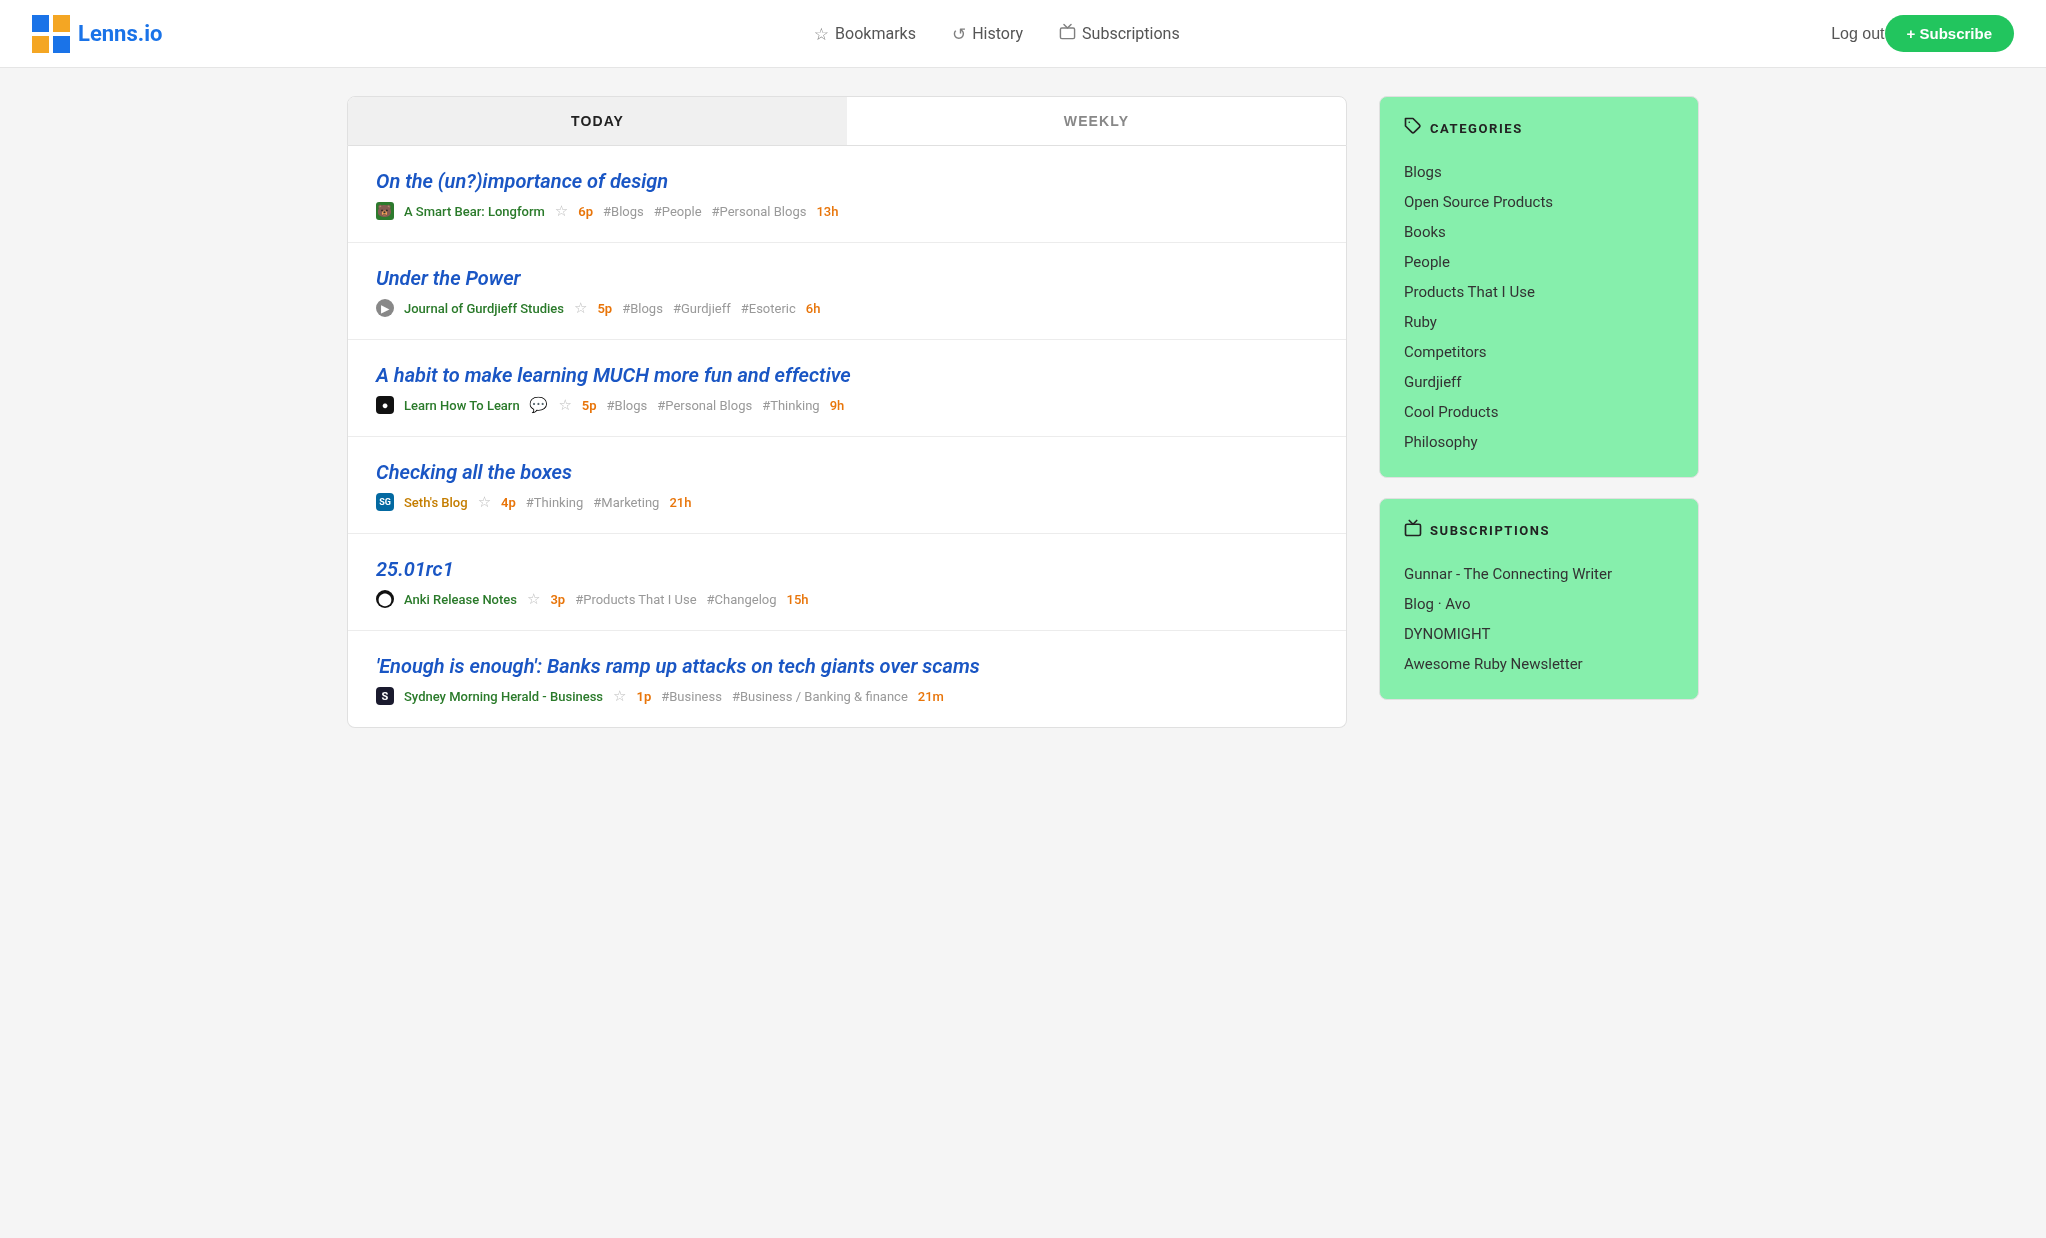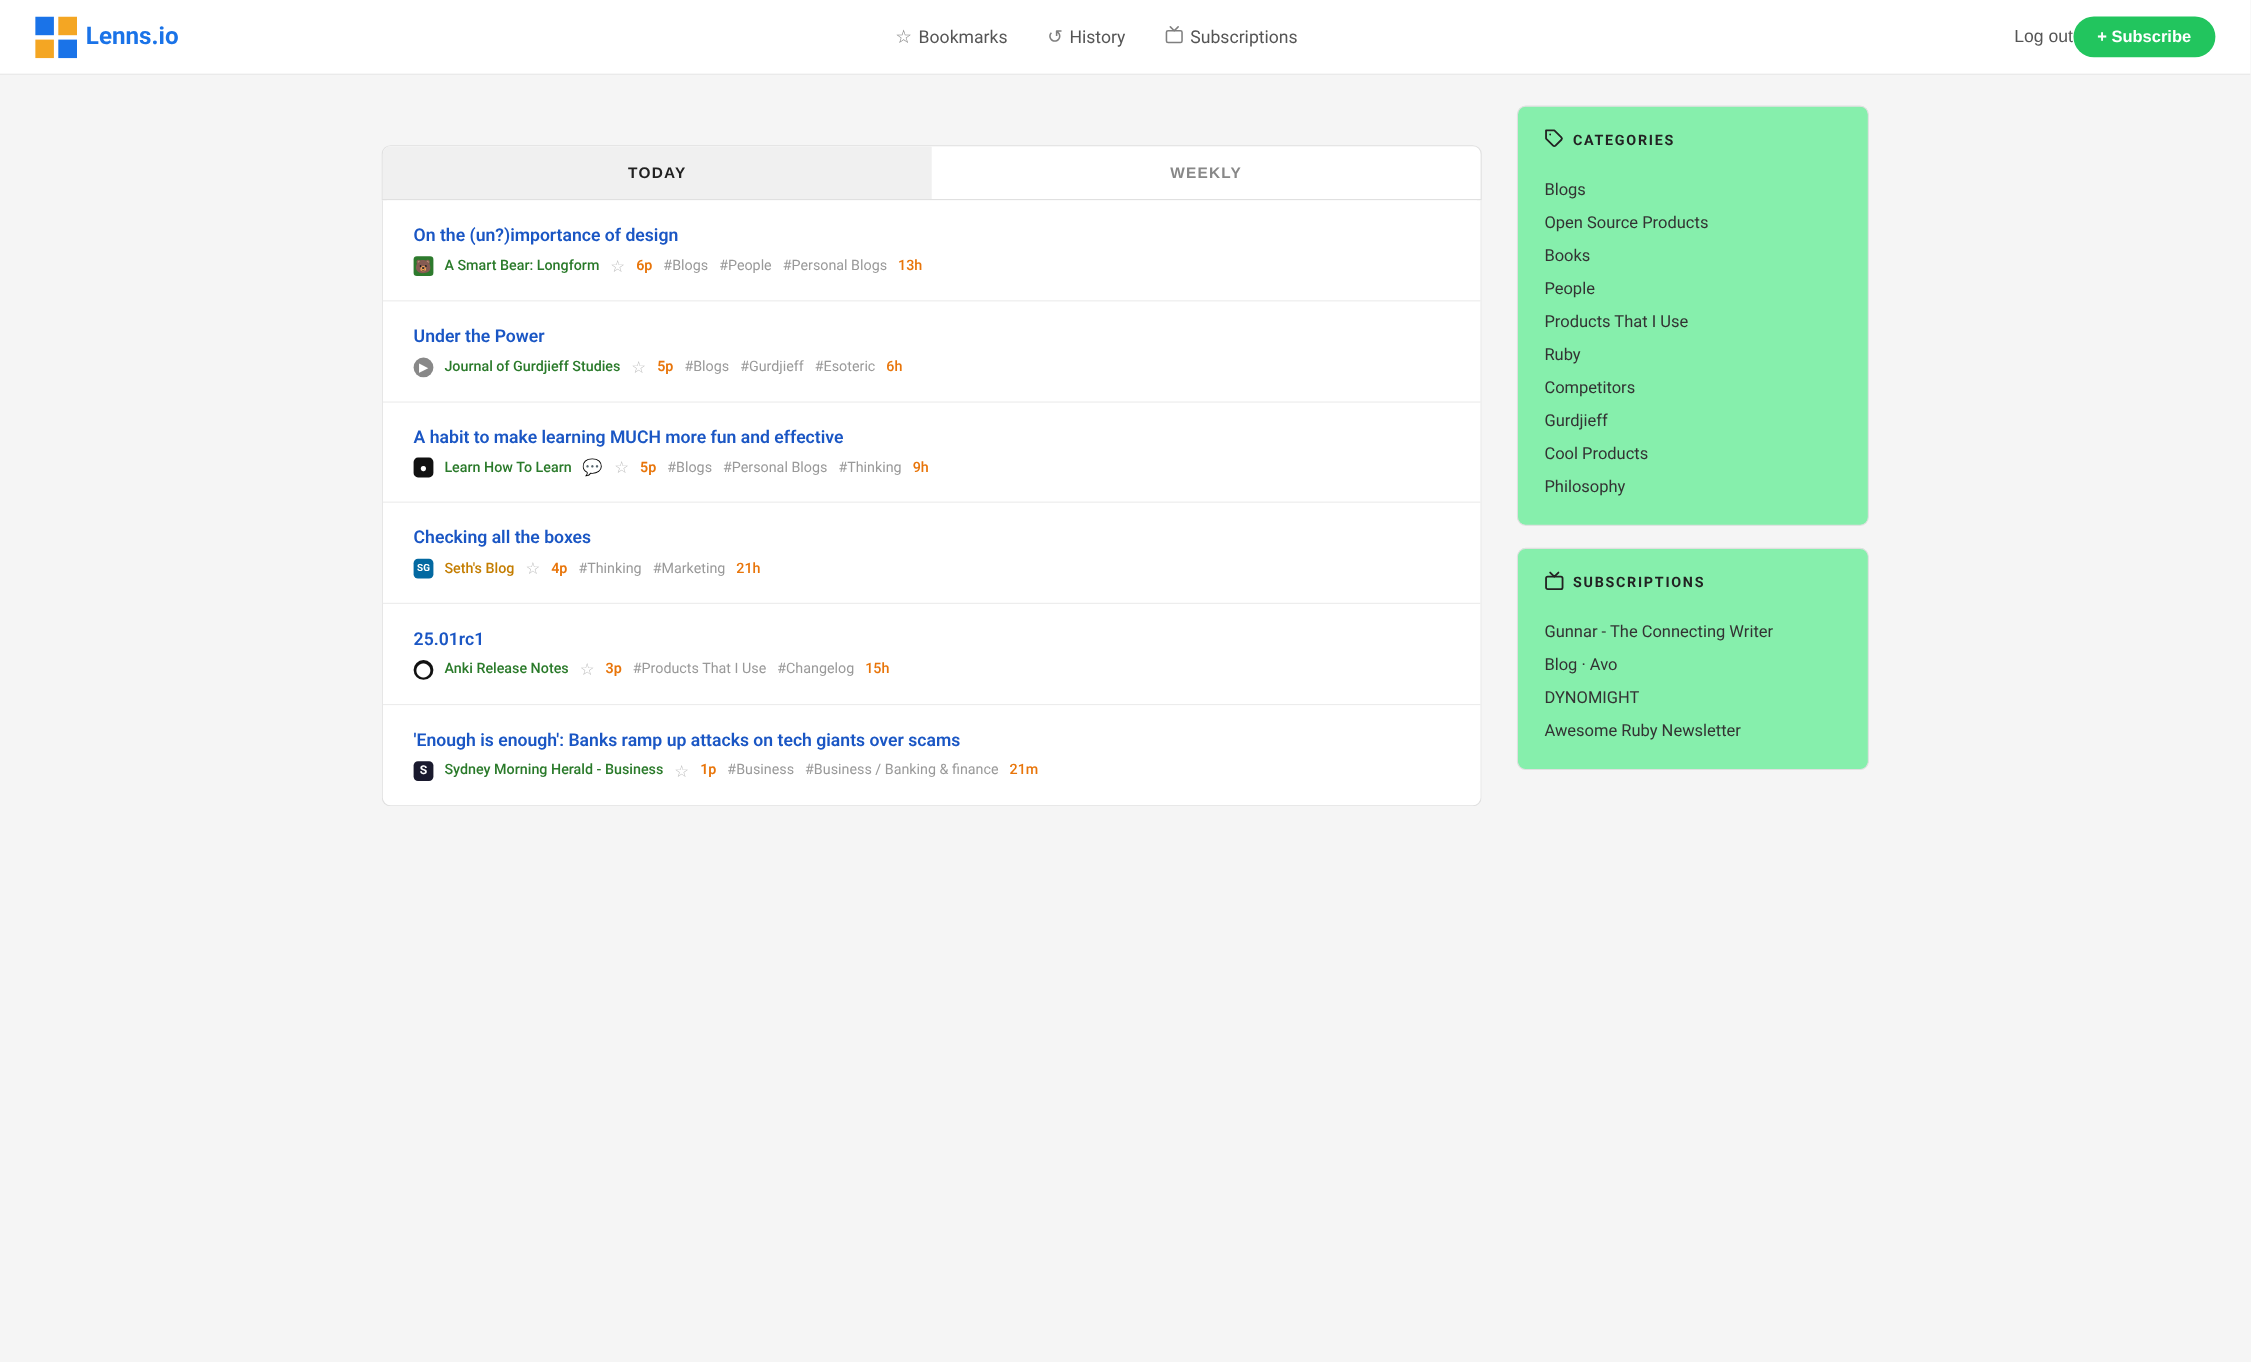--- a/index.html
+++ b/index.html
@@ -80,21 +80,20 @@
       display: flex;
       max-width: 1400px;
       margin: 0 auto;
       padding: 28px 24px 40px 24px;
       gap: 32px;
     }
     
     .content-area {
       flex: 1;
       min-width: 0;
-      margin-top: 36px;
     }
     
     .tabs {
       display: flex;
       background: #fff;
       border-radius: 8px 8px 0 0;
       border: 1px solid #e0e0e0;
       overflow: hidden;
     }
     .tab {
@@ -119,27 +118,28 @@
       border: 1px solid #e0e0e0;
       border-top: none;
       border-radius: 0 0 8px 8px;
     }
     .article-item {
       padding: 22px 28px;
       border-bottom: 1px solid #ececec;
     }
     .article-item:last-child { border-bottom: none; }
     .article-title {
-      font-size: 16px;
+      font-size: 20px;
       font-weight: 600;
       color: #1a56c4;
       text-decoration: none;
       display: block;
       margin-bottom: 8px;
       line-height: 1.3;
+      font-style: italic;
     }
     .article-meta {
       display: flex;
       align-items: center;
       gap: 10px;
       flex-wrap: wrap;
     }
     .source-favicon {
       width: 18px;
       height: 18px;

